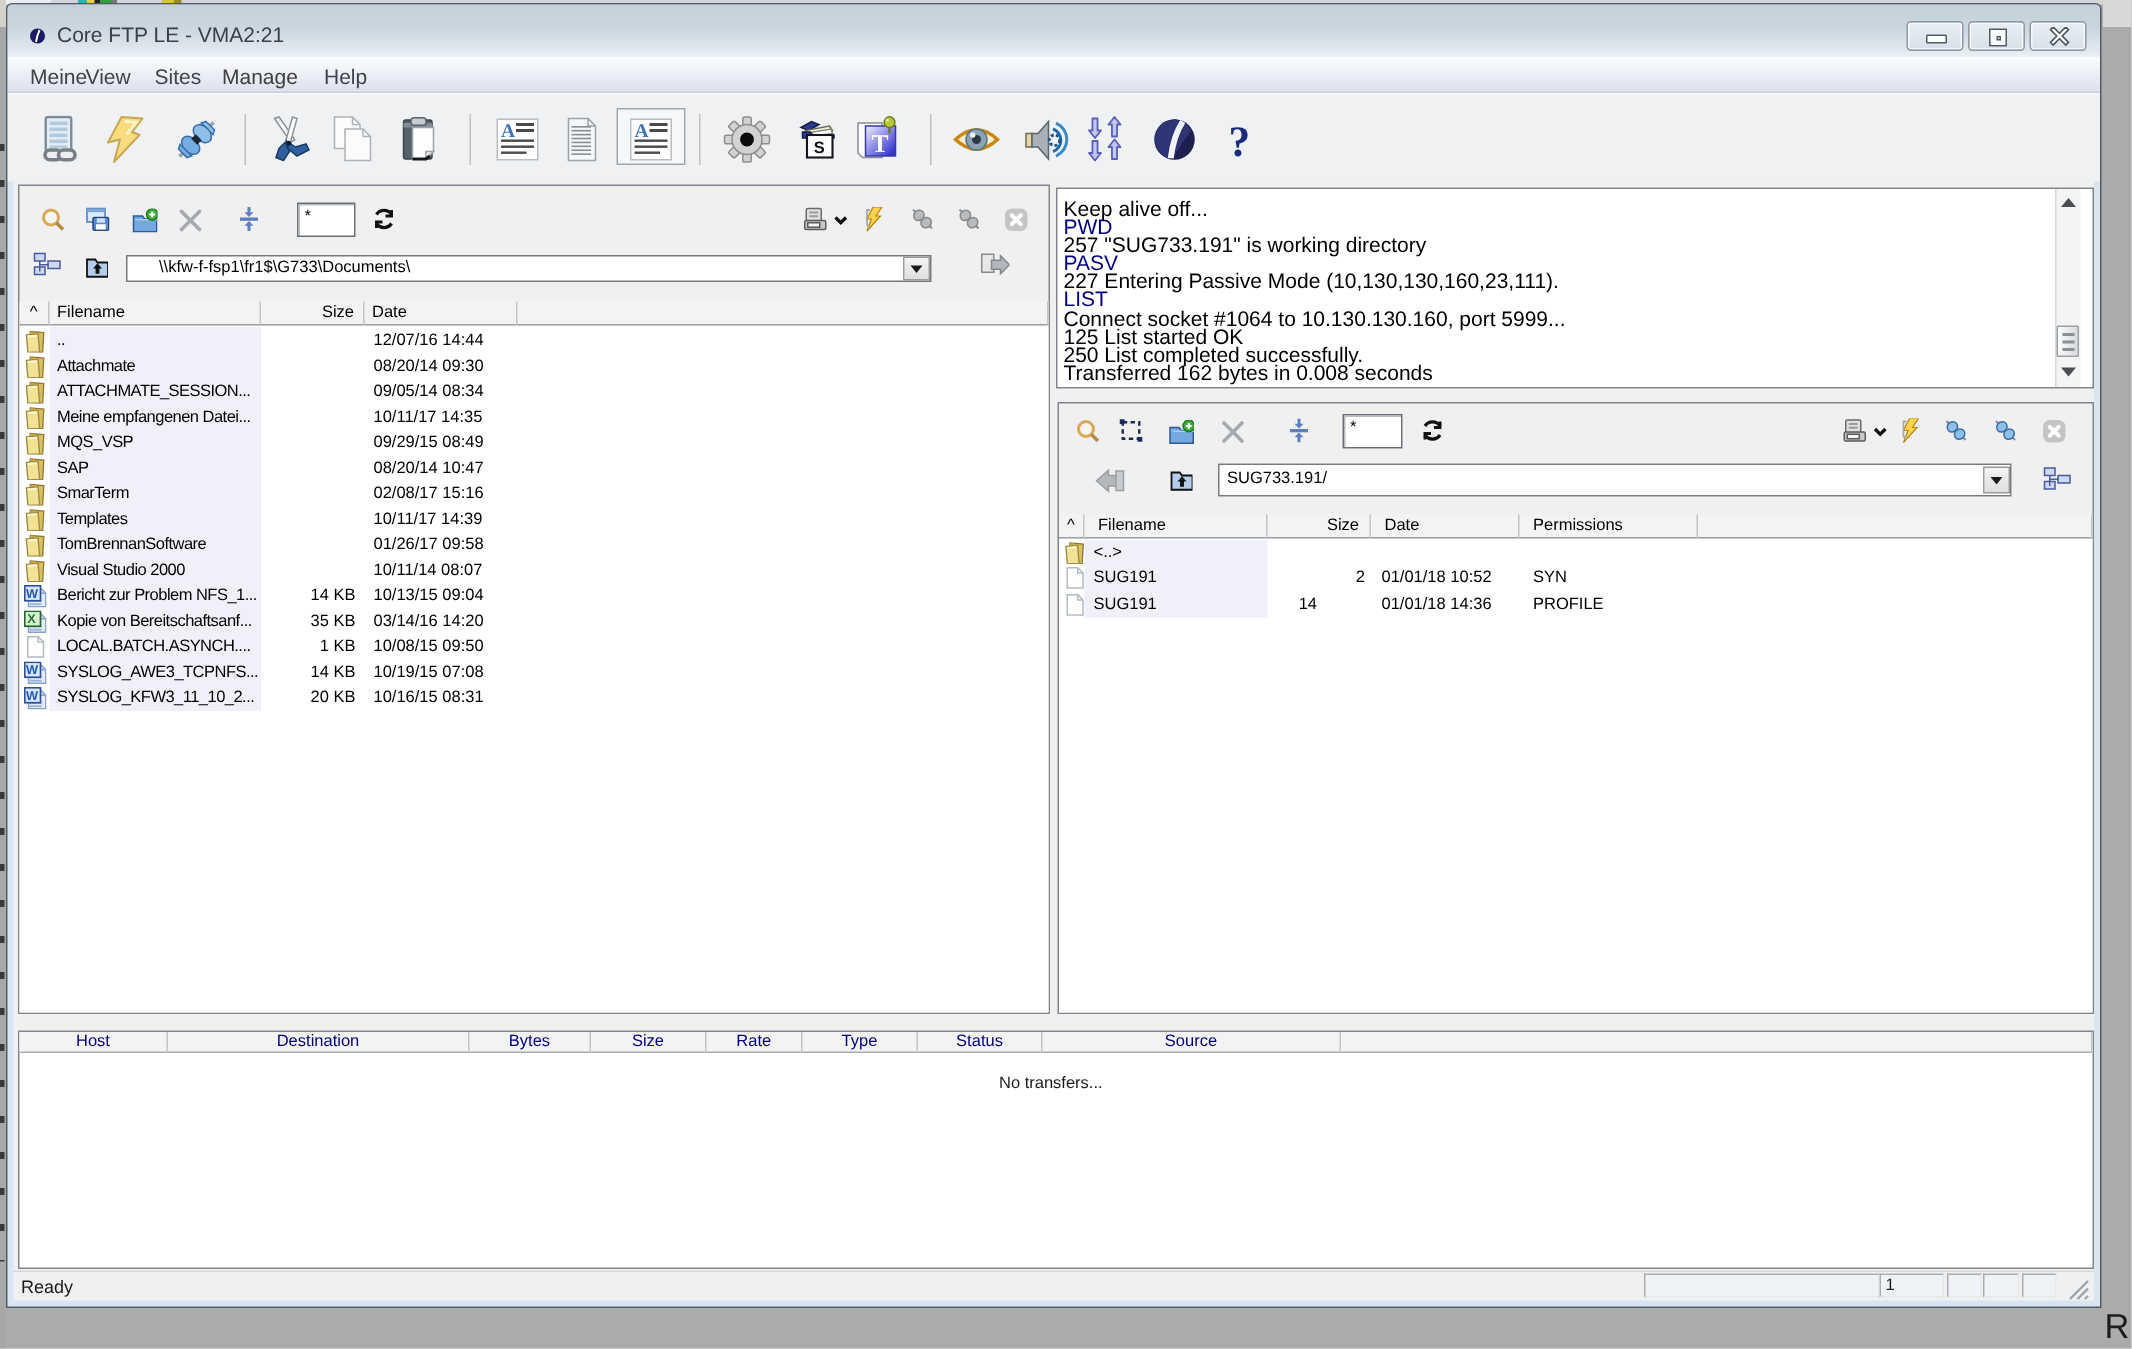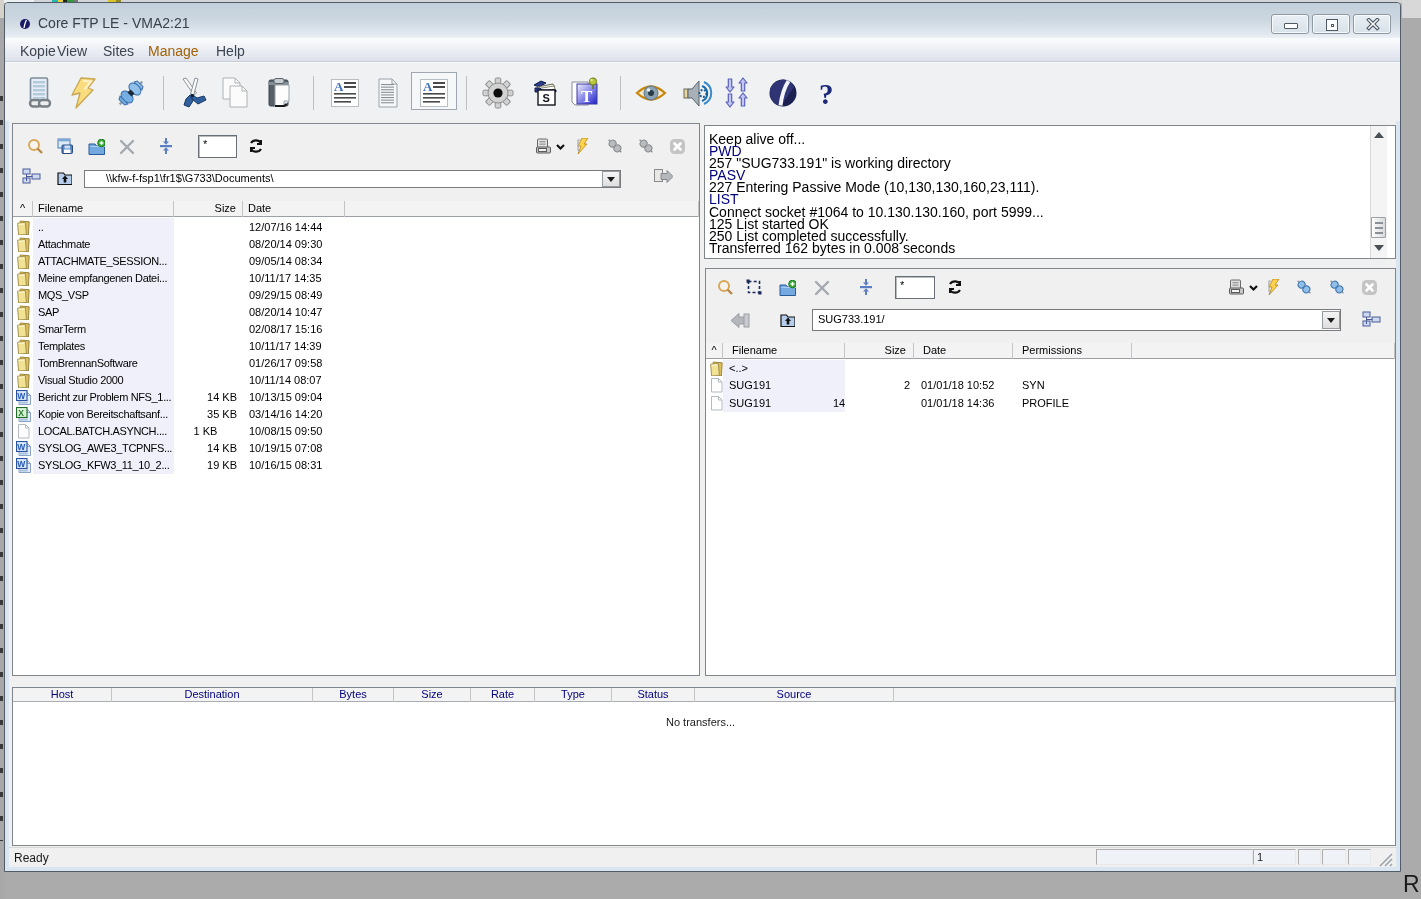--- a/index.html
+++ b/index.html
@@ -52,24 +52,24 @@
 <div class="abs" style="left:1307px;top:11px;width:38px;height:20px;border:1px solid #8d99a5;border-radius:3px;background:linear-gradient(#e9eff4,#d8e1e9);box-shadow:inset 0 0 0 1px rgba(255,255,255,.75)">
       <div class="abs" style="left:13px;top:4px;width:12px;height:12px;background:#fcfdfe;border:1.6px solid #4e5a66"></div>
       <div class="abs" style="left:17.5px;top:8.5px;width:3px;height:3px;border:1.4px solid #4e5a66"></div>
     </div>
 <div class="abs" style="left:1348px;top:11px;width:38px;height:20px;border:1px solid #8d99a5;border-radius:3px;background:linear-gradient(#e9eff4,#d8e1e9);box-shadow:inset 0 0 0 1px rgba(255,255,255,.75)">
       <svg class="abs" style="left:12px;top:3px" width="14" height="13" viewBox="0 0 14 13">
         <path d="M1 1.8 L2.8 0 L7 4.2 L11.2 0 L13 1.8 L8.8 6 L13 10.2 L11.2 12 L7 7.8 L2.8 12 L1 10.2 L5.2 6 Z" fill="#fff" stroke="#4e5a66" stroke-width="1.1"></path>
       </svg>
     </div>
 <div class="abs" style="left:0;top:35px;width:1395px;height:24px;background:linear-gradient(#fbfcfd,#dde1ec);border-bottom:1px solid #c9cdd8"></div>
-<div class="abs" style="left:15px;top:40px;font-size:14px;color:#3c4450">Kopie</div>
+<div class="abs" style="left:15px;top:40px;font-size:14px;color:#3c4450">Meine</div>
 <div class="abs" style="left:52px;top:40px;font-size:14px;color:#3c4450">View</div>
 <div class="abs" style="left:98px;top:40px;font-size:14px;color:#3c4450">Sites</div>
-<div class="abs" style="left:143px;top:40px;font-size:14px;color:#a16207">Manage</div>
+<div class="abs" style="left:143px;top:40px;font-size:14px;color:#404040">Manage</div>
 <div class="abs" style="left:211px;top:40px;font-size:14px;color:#3c4450">Help</div>
 <div class="abs" style="left:0;top:59px;width:1395px;height:59px;background:#eff1f2;border-top:1px solid #f8f9fa"></div>
 <div class="sep" style="left:158px;top:73px;height:34px;background:#bfbfbf"></div>
 <div class="sep" style="left:308px;top:73px;height:34px;background:#bfbfbf"></div>
 <div class="sep" style="left:461px;top:73px;height:34px;background:#bfbfbf"></div>
 <div class="sep" style="left:615px;top:73px;height:34px;background:#bfbfbf"></div>
 <svg class="abs" style="left:19px;top:74px" width="32" height="32" viewBox="0 0 32 32">
       <rect x="6.5" y="1" width="17" height="23" rx="1.5" fill="#e6edf4" stroke="#7d8c9c" stroke-width="1.6"></rect>
 <rect x="9" y="4" width="12" height="2.4" fill="#b3c9dc"></rect>
       <rect x="9" y="8" width="12" height="2.4" fill="#b3c9dc"></rect>
@@ -404,21 +404,21 @@
 <text x="2.2" y="8.6" font-size="8.5" font-weight="bold" fill="#247a2a" font-family="Liberation Sans">X</text>
     </svg>
 <div class="row nm" style="left:33px;top:403px">Kopie von Bereitschaftsanf...</div>
 <div class="row" style="left:169px;top:403px;width:63px;text-align:right">35 KB</div>
 <div class="row" style="left:244px;top:403px">03/14/16 14:20</div>
 <svg class="abs" style="left:11px;top:421px" width="15" height="15" viewBox="0 0 15 15">
       <path d="M2.5 .5 h7 l3.5 3.5 v10 h-10.5 z" fill="#fefefe" stroke="#b2bac2"></path>
       <path d="M9.5 .5 v3.5 h3.5" fill="none" stroke="#b2bac2"></path>
     </svg>
 <div class="row nm" style="left:33px;top:420px">LOCAL.BATCH.ASYNCH....</div>
-<div class="row" style="left:169px;top:420px;width:63px;text-align:center">1 KB</div>
+<div class="row" style="left:169px;top:420px;width:63px;text-align:right">1 KB</div>
 <div class="row" style="left:244px;top:420px">10/08/15 09:50</div>
 <svg class="abs" style="left:11px;top:438px" width="15" height="15" viewBox="0 0 15 15">
       <path d="M3 2 h8 l3.5 3.5 v9 h-11.5 z" fill="#e4edf8" stroke="#8aa2c8"></path>
       <path d="M11 2 v3.5 h3.5" fill="none" stroke="#8aa2c8"></path>
 <rect x="3.8" y="10" width="8" height="1.2" fill="#9ab4d8"></rect>
       <rect x="3.8" y="12.2" width="8" height="1.2" fill="#9ab4d8"></rect>
 <rect x="0.5" y="0.5" width="10.5" height="10" fill="#d7e6f8" stroke="#2a52a0" stroke-width="1.1"></rect>
 <text x="1.3" y="8.6" font-size="8.5" font-weight="bold" fill="#2458b8" font-family="Liberation Sans">W</text>
     </svg>
 <div class="row nm" style="left:33px;top:437px">SYSLOG_AWE3_TCPNFS...</div>
@@ -426,21 +426,21 @@
 <div class="row" style="left:244px;top:437px">10/19/15 07:08</div>
 <svg class="abs" style="left:11px;top:455px" width="15" height="15" viewBox="0 0 15 15">
       <path d="M3 2 h8 l3.5 3.5 v9 h-11.5 z" fill="#e4edf8" stroke="#8aa2c8"></path>
       <path d="M11 2 v3.5 h3.5" fill="none" stroke="#8aa2c8"></path>
 <rect x="3.8" y="10" width="8" height="1.2" fill="#9ab4d8"></rect>
       <rect x="3.8" y="12.2" width="8" height="1.2" fill="#9ab4d8"></rect>
 <rect x="0.5" y="0.5" width="10.5" height="10" fill="#d7e6f8" stroke="#2a52a0" stroke-width="1.1"></rect>
 <text x="1.3" y="8.6" font-size="8.5" font-weight="bold" fill="#2458b8" font-family="Liberation Sans">W</text>
     </svg>
 <div class="row nm" style="left:33px;top:454px">SYSLOG_KFW3_11_10_2...</div>
-<div class="row" style="left:169px;top:454px;width:63px;text-align:right">19 KB</div>
+<div class="row" style="left:169px;top:454px;width:63px;text-align:right">20 KB</div>
 <div class="row" style="left:244px;top:454px">10/16/15 08:31</div>
 <div class="panel" style="left:699px;top:122px;width:692px;height:134px"></div>
 <div class="abs" style="left:704px;top:130px">
       <div class="logline">Keep alive off...</div>
       <div class="logline navy">PWD</div>
       <div class="logline">257 "SUG733.191" is working directory</div>
       <div class="logline navy">PASV</div>
       <div class="logline">227 Entering Passive Mode (10,130,130,160,23,111).</div>
       <div class="logline navy">LIST</div>
       <div class="logline">Connect socket #1064 to 10.130.130.160, port 5999...</div>
@@ -565,21 +565,21 @@
     </svg>
 <div class="row" style="left:724px;top:374px">SUG191</div>
 <div class="row" style="left:840px;top:374px;width:65px;text-align:right">2</div>
 <div class="row" style="left:916px;top:374px">01/01/18 10:52</div>
 <div class="row" style="left:1017px;top:374px">SYN</div>
 <svg class="abs" style="left:704px;top:393px" width="15" height="15" viewBox="0 0 15 15">
       <path d="M2.5 .5 h7 l3.5 3.5 v10 h-10.5 z" fill="#fefefe" stroke="#b2bac2"></path>
       <path d="M9.5 .5 v3.5 h3.5" fill="none" stroke="#b2bac2"></path>
     </svg>
 <div class="row" style="left:724px;top:392px">SUG191</div>
-<div class="row" style="left:828px;top:392px;width:65px;">14</div>
+<div class="row" style="left:808px;top:392px;width:65px;text-align:right">14</div>
 <div class="row" style="left:916px;top:392px">01/01/18 14:36</div>
 <div class="row" style="left:1017px;top:392px">PROFILE</div>
 <div class="panel" style="left:7px;top:684px;width:1384px;height:159px"></div>
 <div class="abs" style="left:8px;top:685px;width:1382px;height:14px;background:#f3f3f3;border-bottom:1px solid #a8aeb4"></div>
 <div class="hdrcell" style="left:8px;top:685px;width:99px;height:14px;line-height:13px;text-align:center;color:#00007d">Host</div>
 <div class="hdrcell" style="left:107px;top:685px;width:201px;height:14px;line-height:13px;text-align:center;color:#00007d">Destination</div>
 <div class="hdrcell" style="left:308px;top:685px;width:81px;height:14px;line-height:13px;text-align:center;color:#00007d">Bytes</div>
 <div class="hdrcell" style="left:389px;top:685px;width:77px;height:14px;line-height:13px;text-align:center;color:#00007d">Size</div>
 <div class="hdrcell" style="left:466px;top:685px;width:64px;height:14px;line-height:13px;text-align:center;color:#00007d">Rate</div>
 <div class="hdrcell" style="left:530px;top:685px;width:77px;height:14px;line-height:13px;text-align:center;color:#00007d">Type</div>

